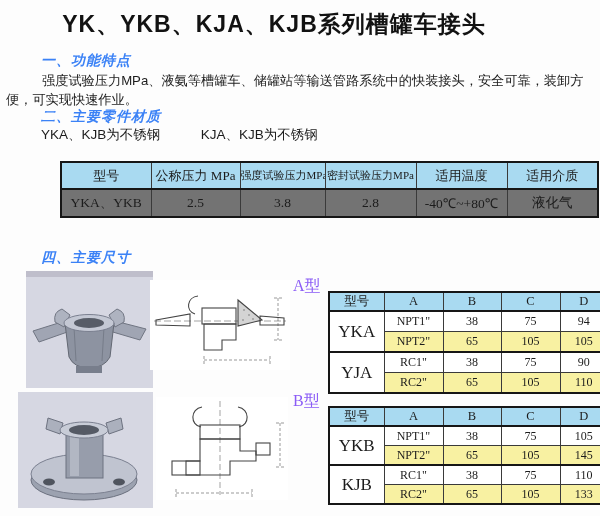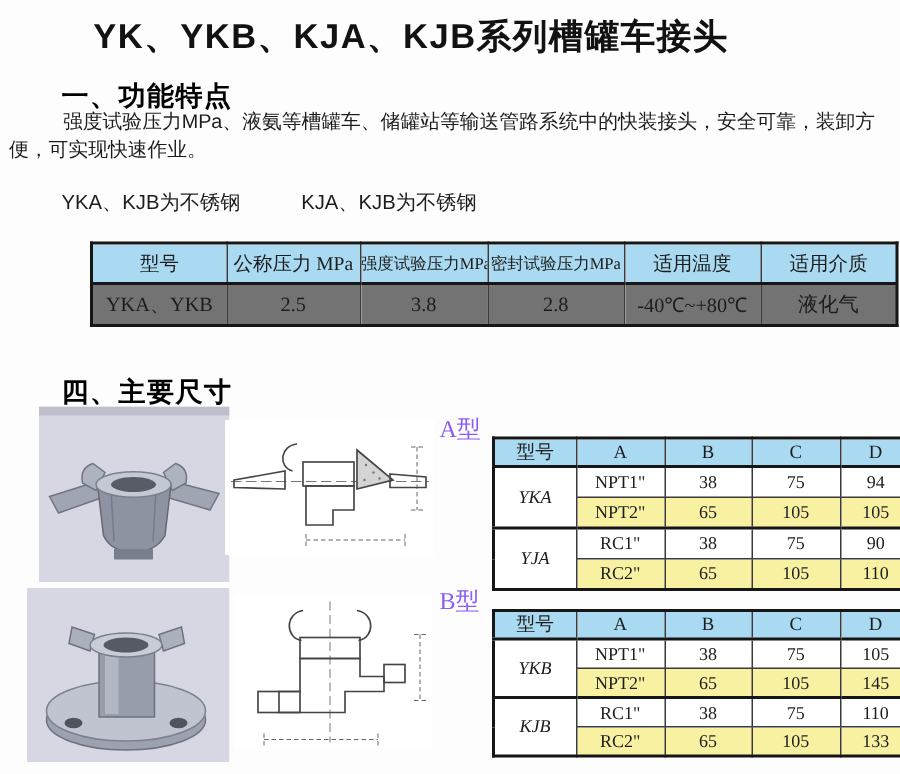--- a/index.html
+++ b/index.html
@@ -5,22 +5,22 @@
   html,body{margin:0;padding:0;background:#ffffff;}
   .page{
     position:relative;width:600px;height:516px;background:#fdfdfd;overflow:hidden;
     font-family:"Liberation Sans",sans-serif;color:#1c1c1c;
   }
   .title{
     position:absolute;top:9px;left:0;width:548px;margin:0;text-align:center;
     font-size:23px;font-weight:bold;letter-spacing:1px;color:#121212;
   }
   .heading{
-    position:absolute;left:41px;font-size:18px;font-weight:bold;color:#000000;
-    letter-spacing:1px;white-space:nowrap;
+    position:absolute;left:41px;font-size:14px;font-weight:bold;color:#3b82f6;
+    letter-spacing:1px;white-space:nowrap;font-style:italic;
   }
   .para{
     position:absolute;left:6px;top:71px;width:589px;margin:0;
     font-size:13.2px;line-height:19px;text-indent:36px;color:#1c1c1c;
   }
   .materials{
     position:absolute;left:41px;top:126px;font-size:13.5px;color:#1c1c1c;white-space:pre;
   }
   table{border-collapse:collapse;table-layout:fixed;font-family:"Liberation Serif",serif;margin-left:32px;}
   table.perf{position:absolute;left:28px;top:161px;width:537px;border:2px solid #161616;}
@@ -32,34 +32,35 @@
   .dim-label{
     position:absolute;left:293px;font-family:"Liberation Serif",serif;font-size:16px;color:#8b5cf6;
   }
   table.dim{position:absolute;left:296px;width:279px;border:2px solid #161616;}
   table.dim th,table.dim td{border:1px solid #3a3a3a;text-align:center;vertical-align:middle;padding:0;overflow:hidden;white-space:nowrap;}
   table.dim th{height:17px;background:#a9daf1;font-size:12.5px;font-weight:normal;border-bottom:2px solid #161616;}
   table.dim td{font-size:12px;background:#ffffff;}
   table.dim-a td{height:19px;}
   table.dim-b td{height:18px;}
   table.dim tr.yellow td{background:#f8f1a2;}
-  table.dim td.model{background:#ffffff;font-size:12px;font-style:italic;}
+  table.dim td.model{background:#ffffff;font-size:17px;}
   table.dim tr.grp td{border-top:2px solid #161616;}
   .fig{position:absolute;display:block;}
 </style>
 </head>
 <body>
 
 <div class="page">
 
   <h1 class="title">YK、YKB、KJA、KJB系列槽罐车接头</h1>
 
   <div class="heading" style="top:52px">一、功能特点</div>
   <p class="para">强度试验压力MPa、液氨等槽罐车、储罐站等输送管路系统中的快装接头，安全可靠，装卸方便，可实现快速作业。</p>
 
+  <div class="heading" style="top:108px">二、主要零件材质</div>
   <div class="materials">YKA、KJB为不锈钢　　　KJA、KJB为不锈钢</div>
 
 
   <table class="perf">
     <colgroup>
       <col style="width:90px">
         <col style="width:89px">
         <col style="width:85px">
       <col style="width:91px">
         <col style="width:91px">

